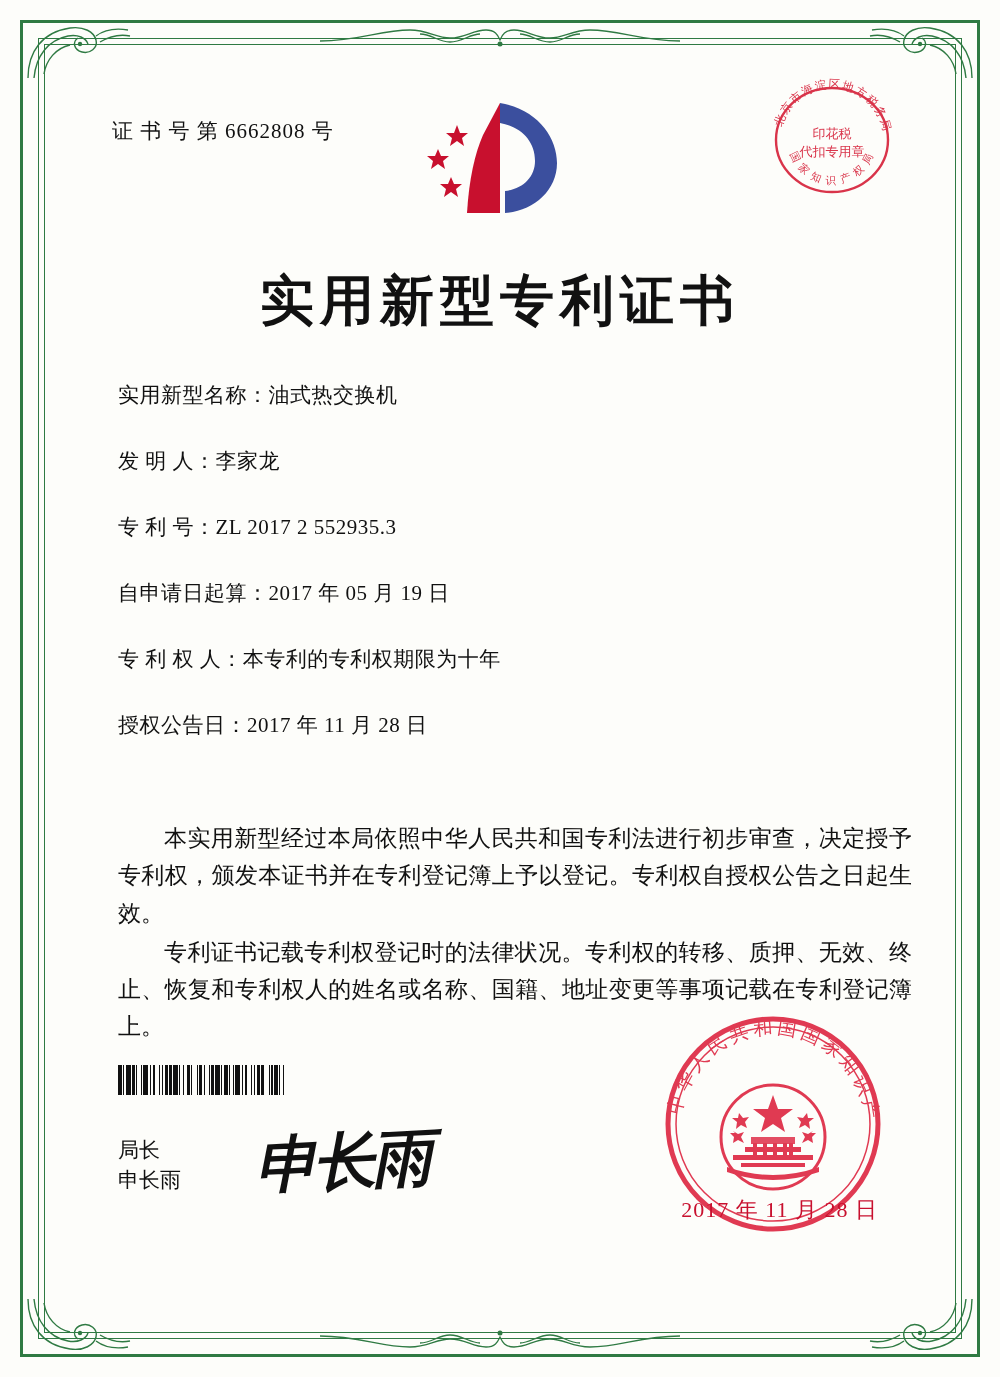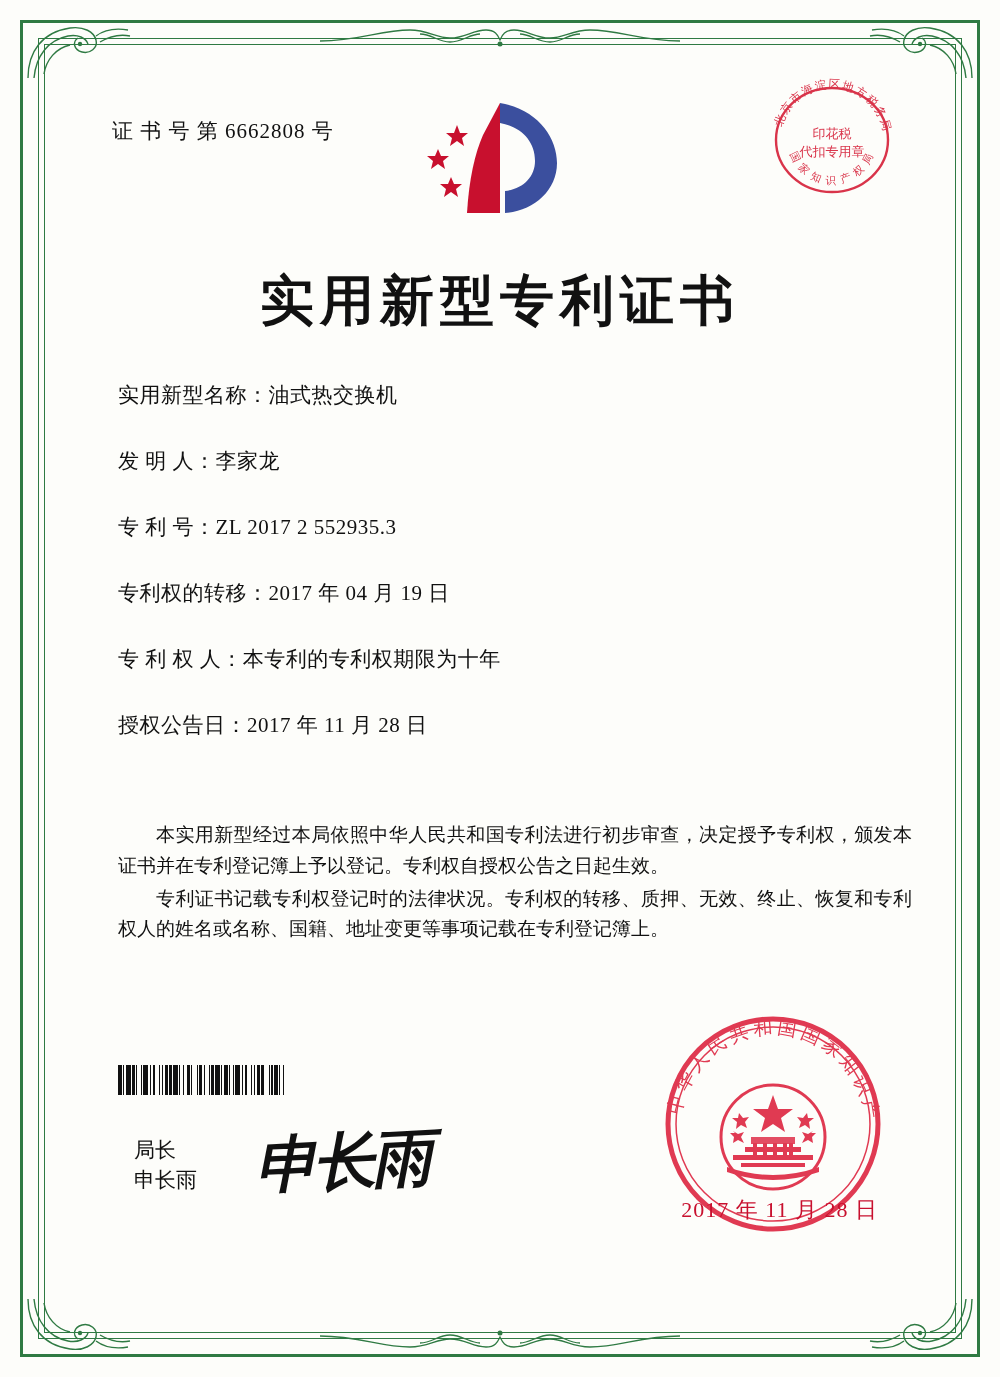--- a/index.html
+++ b/index.html
@@ -141,21 +141,21 @@
     white-space: nowrap;
   }
   .field .lbl { letter-spacing: 0.5px; }
   .field .val { letter-spacing: 0.5px; }
 
   .para-block {
     position: absolute;
     left: 48px;
     right: 18px;
     top: 760px;
-    font-size: 19px;
+    font-size: 23px;
     line-height: 1.62;
     color: #111;
     text-align: justify;
   }
   .para {
     text-indent: 2em;
     margin: 0 0 2px 0;
   }
 
   
@@ -170,21 +170,21 @@
   }
   .barcode i {
     display: block;
     background: #111;
     height: 100%;
   }
 
   
   .sig-block {
     position: absolute;
-    left: 64px;
+    left: 48px;
     top: 1075px;
     font-size: 21px;
     line-height: 1.45;
     color: #111;
   }
   .sig-script {
     position: absolute;
     left: 185px;
     top: 1060px;
     font-size: 62px;
@@ -334,21 +334,21 @@
       <div class="field">
         <span class="lbl">实用新型名称：</span><span class="val">油式热交换机</span>
       </div>
       <div class="field">
         <span class="lbl">发  明  人：</span><span class="val">李家龙</span>
       </div>
       <div class="field">
         <span class="lbl">专  利  号：</span><span class="val">ZL 2017 2 552935.3</span>
       </div>
       <div class="field">
-        <span class="lbl">专利权的转移：</span><span class="val">2017 年 04 月 19 日</span>
+        <span class="lbl">自申请日起算：</span><span class="val">2017 年 05 月 19 日</span>
       </div>
       <div class="field">
         <span class="lbl">专 利 权 人：</span><span class="val">本专利的专利权期限为十年</span>
       </div>
       <div class="field">
         <span class="lbl">授权公告日：</span><span class="val">2017 年 11 月 28 日</span>
       </div>
     </div>
 
     <div class="para-block">

